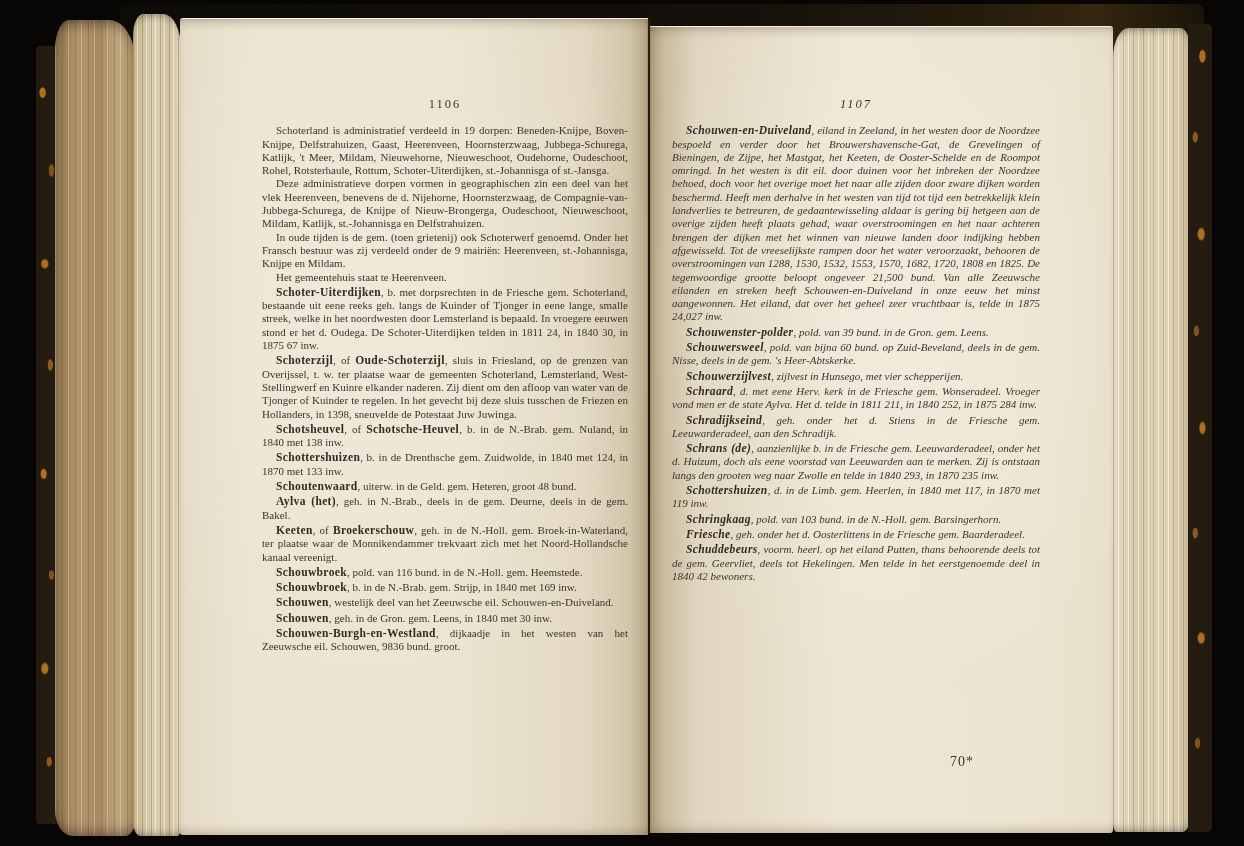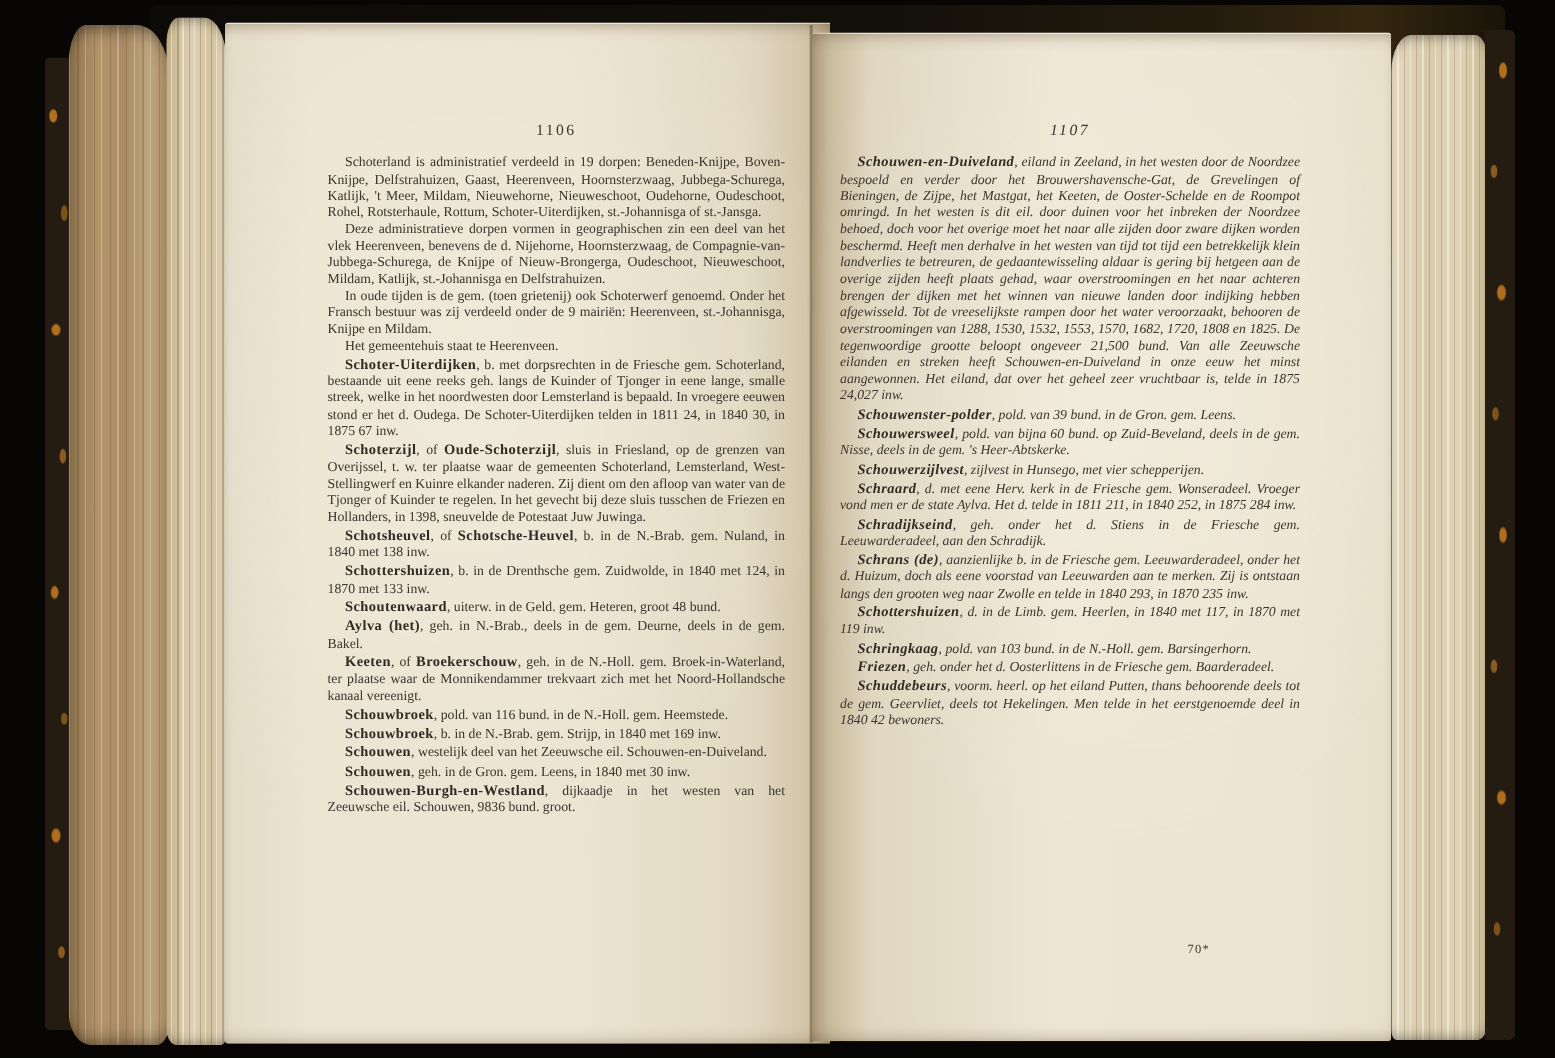--- a/index.html
+++ b/index.html
@@ -79,21 +79,20 @@
     position:absolute;
     border-top:1px solid rgba(250,248,238,.75);
   }
   .page-left{
     left:180px;top:18px;width:468px;height:816px;
     background:
       radial-gradient(90% 70% at 40% 35%,rgba(255,255,252,.20),rgba(0,0,0,0) 70%),
       linear-gradient(90deg,#e4dbc6 0%,var(--page,#ece4d1) 14%,#ece4d1 58%,#e3d9c3 86%,#d2c6aa 96%,#b6a586 100%);
     border-radius:3px 0 0 3px;
     box-shadow:inset 0 9px 12px -8px rgba(70,45,20,.40),inset 0 -9px 12px -8px rgba(70,45,20,.35);
-    padding-left:16px;
   }
   .page-right{
     left:650px;top:26px;width:463px;height:806px;
     background:
       radial-gradient(90% 70% at 55% 35%,rgba(255,255,252,.22),rgba(0,0,0,0) 70%),
       linear-gradient(270deg,#e8dfc9 0%,var(--page,#ece4d1) 16%,#eee6d4 58%,#e0d6c0 90%,#c9bb9d 97%,#ad9b7c 100%);
     border-radius:0 3px 3px 0;
     box-shadow:inset 0 9px 12px -8px rgba(70,45,20,.38),inset 0 -9px 12px -8px rgba(70,45,20,.35);
   }
   .gutter-line{
@@ -112,21 +111,21 @@
   .page-right .text-col{left:22px;top:71px;width:368px;font-style:italic;}
   .pagenum{
     text-align:center;font-size:12.5px;letter-spacing:2px;
     margin:0 0 13px 0;color:var(--ink,#3a342c);
   }
   .para{margin:0;text-indent:14px;}
   .para.entry{margin-top:2px;}
   .hw{font-weight:bold;letter-spacing:.35px;font-size:1.05em;color:#312b24;}
   .signature{
     position:absolute;left:300px;top:727px;width:60px;
-    font-size:10px;letter-spacing:1px;color:var(--ink,#3a342c);
+    font-size:14px;letter-spacing:1px;color:var(--ink,#3a342c);
   }
 </style>
 </head>
 <body>
 
 <div class="stage">
   <div class="cover-top"></div>
   <div class="cover-left"></div>
   <div class="edge-left-brown"></div>
   <div class="edge-left-light"></div>
@@ -163,21 +162,21 @@
       <div>
           <p class="para entry"><span class="hw">Schouwen-en-Duiveland</span><span>, eiland in Zeeland, in het westen door de Noordzee bespoeld en verder door het Brouwershavensche-Gat, de Grevelingen of Bieningen, de Zijpe, het Mastgat, het Keeten, de Ooster-Schelde en de Roompot omringd. In het westen is dit eil. door duinen voor het inbreken der Noordzee behoed, doch voor het overige moet het naar alle zijden door zware dijken worden beschermd. Heeft men derhalve in het westen van tijd tot tijd een betrekkelijk klein landverlies te betreuren, de gedaantewisseling aldaar is gering bij hetgeen aan de overige zijden heeft plaats gehad, waar overstroomingen en het naar achteren brengen der dijken met het winnen van nieuwe landen door indijking hebben afgewisseld. Tot de vreeselijkste rampen door het water veroorzaakt, behooren de overstroomingen van 1288, 1530, 1532, 1553, 1570, 1682, 1720, 1808 en 1825. De tegenwoordige grootte beloopt ongeveer 21,500 bund. Van alle Zeeuwsche eilanden en streken heeft Schouwen-en-Duiveland in onze eeuw het minst aangewonnen. Het eiland, dat over het geheel zeer vruchtbaar is, telde in 1875 24,027 inw.</span></p>
           <p class="para entry"><span class="hw">Schouwenster-polder</span><span>, pold. van 39 bund. in de Gron. gem. Leens.</span></p>
           <p class="para entry"><span class="hw">Schouwersweel</span><span>, pold. van bijna 60 bund. op Zuid-Beveland, deels in de gem. Nisse, deels in de gem. 's Heer-Abtskerke.</span></p>
           <p class="para entry"><span class="hw">Schouwerzijlvest</span><span>, zijlvest in Hunsego, met vier schepperijen.</span></p>
           <p class="para entry"><span class="hw">Schraard</span><span>, d. met eene Herv. kerk in de Friesche gem. Wonseradeel. Vroeger vond men er de state Aylva. Het d. telde in 1811 211, in 1840 252, in 1875 284 inw.</span></p>
           <p class="para entry"><span class="hw">Schradijkseind</span><span>, geh. onder het d. Stiens in de Friesche gem. Leeuwarderadeel, aan den Schradijk.</span></p>
           <p class="para entry"><span class="hw">Schrans (de)</span><span>, aanzienlijke b. in de Friesche gem. Leeuwarderadeel, onder het d. Huizum, doch als eene voorstad van Leeuwarden aan te merken. Zij is ontstaan langs den grooten weg naar Zwolle en telde in 1840 293, in 1870 235 inw.</span></p>
           <p class="para entry"><span class="hw">Schottershuizen</span><span>, d. in de Limb. gem. Heerlen, in 1840 met 117, in 1870 met 119 inw.</span></p>
           <p class="para entry"><span class="hw">Schringkaag</span><span>, pold. van 103 bund. in de N.-Holl. gem. Barsingerhorn.</span></p>
-          <p class="para entry"><span class="hw">Friezen</span><span>, geh. onder het d. Oosterlittens in de Friesche gem. Baarderadeel.</span></p>
+          <p class="para entry"><span class="hw">Friesche</span><span>, geh. onder het d. Oosterlittens in de Friesche gem. Baarderadeel.</span></p>
           <p class="para entry"><span class="hw">Schuddebeurs</span><span>, voorm. heerl. op het eiland Putten, thans behoorende deels tot de gem. Geervliet, deels tot Hekelingen. Men telde in het eerstgenoemde deel in 1840 42 bewoners.</span></p>
         </div>
     </div>
     <div class="signature">70*</div>
   </div>
 
   <div class="gutter-line"></div>
 </div>
 
 </body></html>

